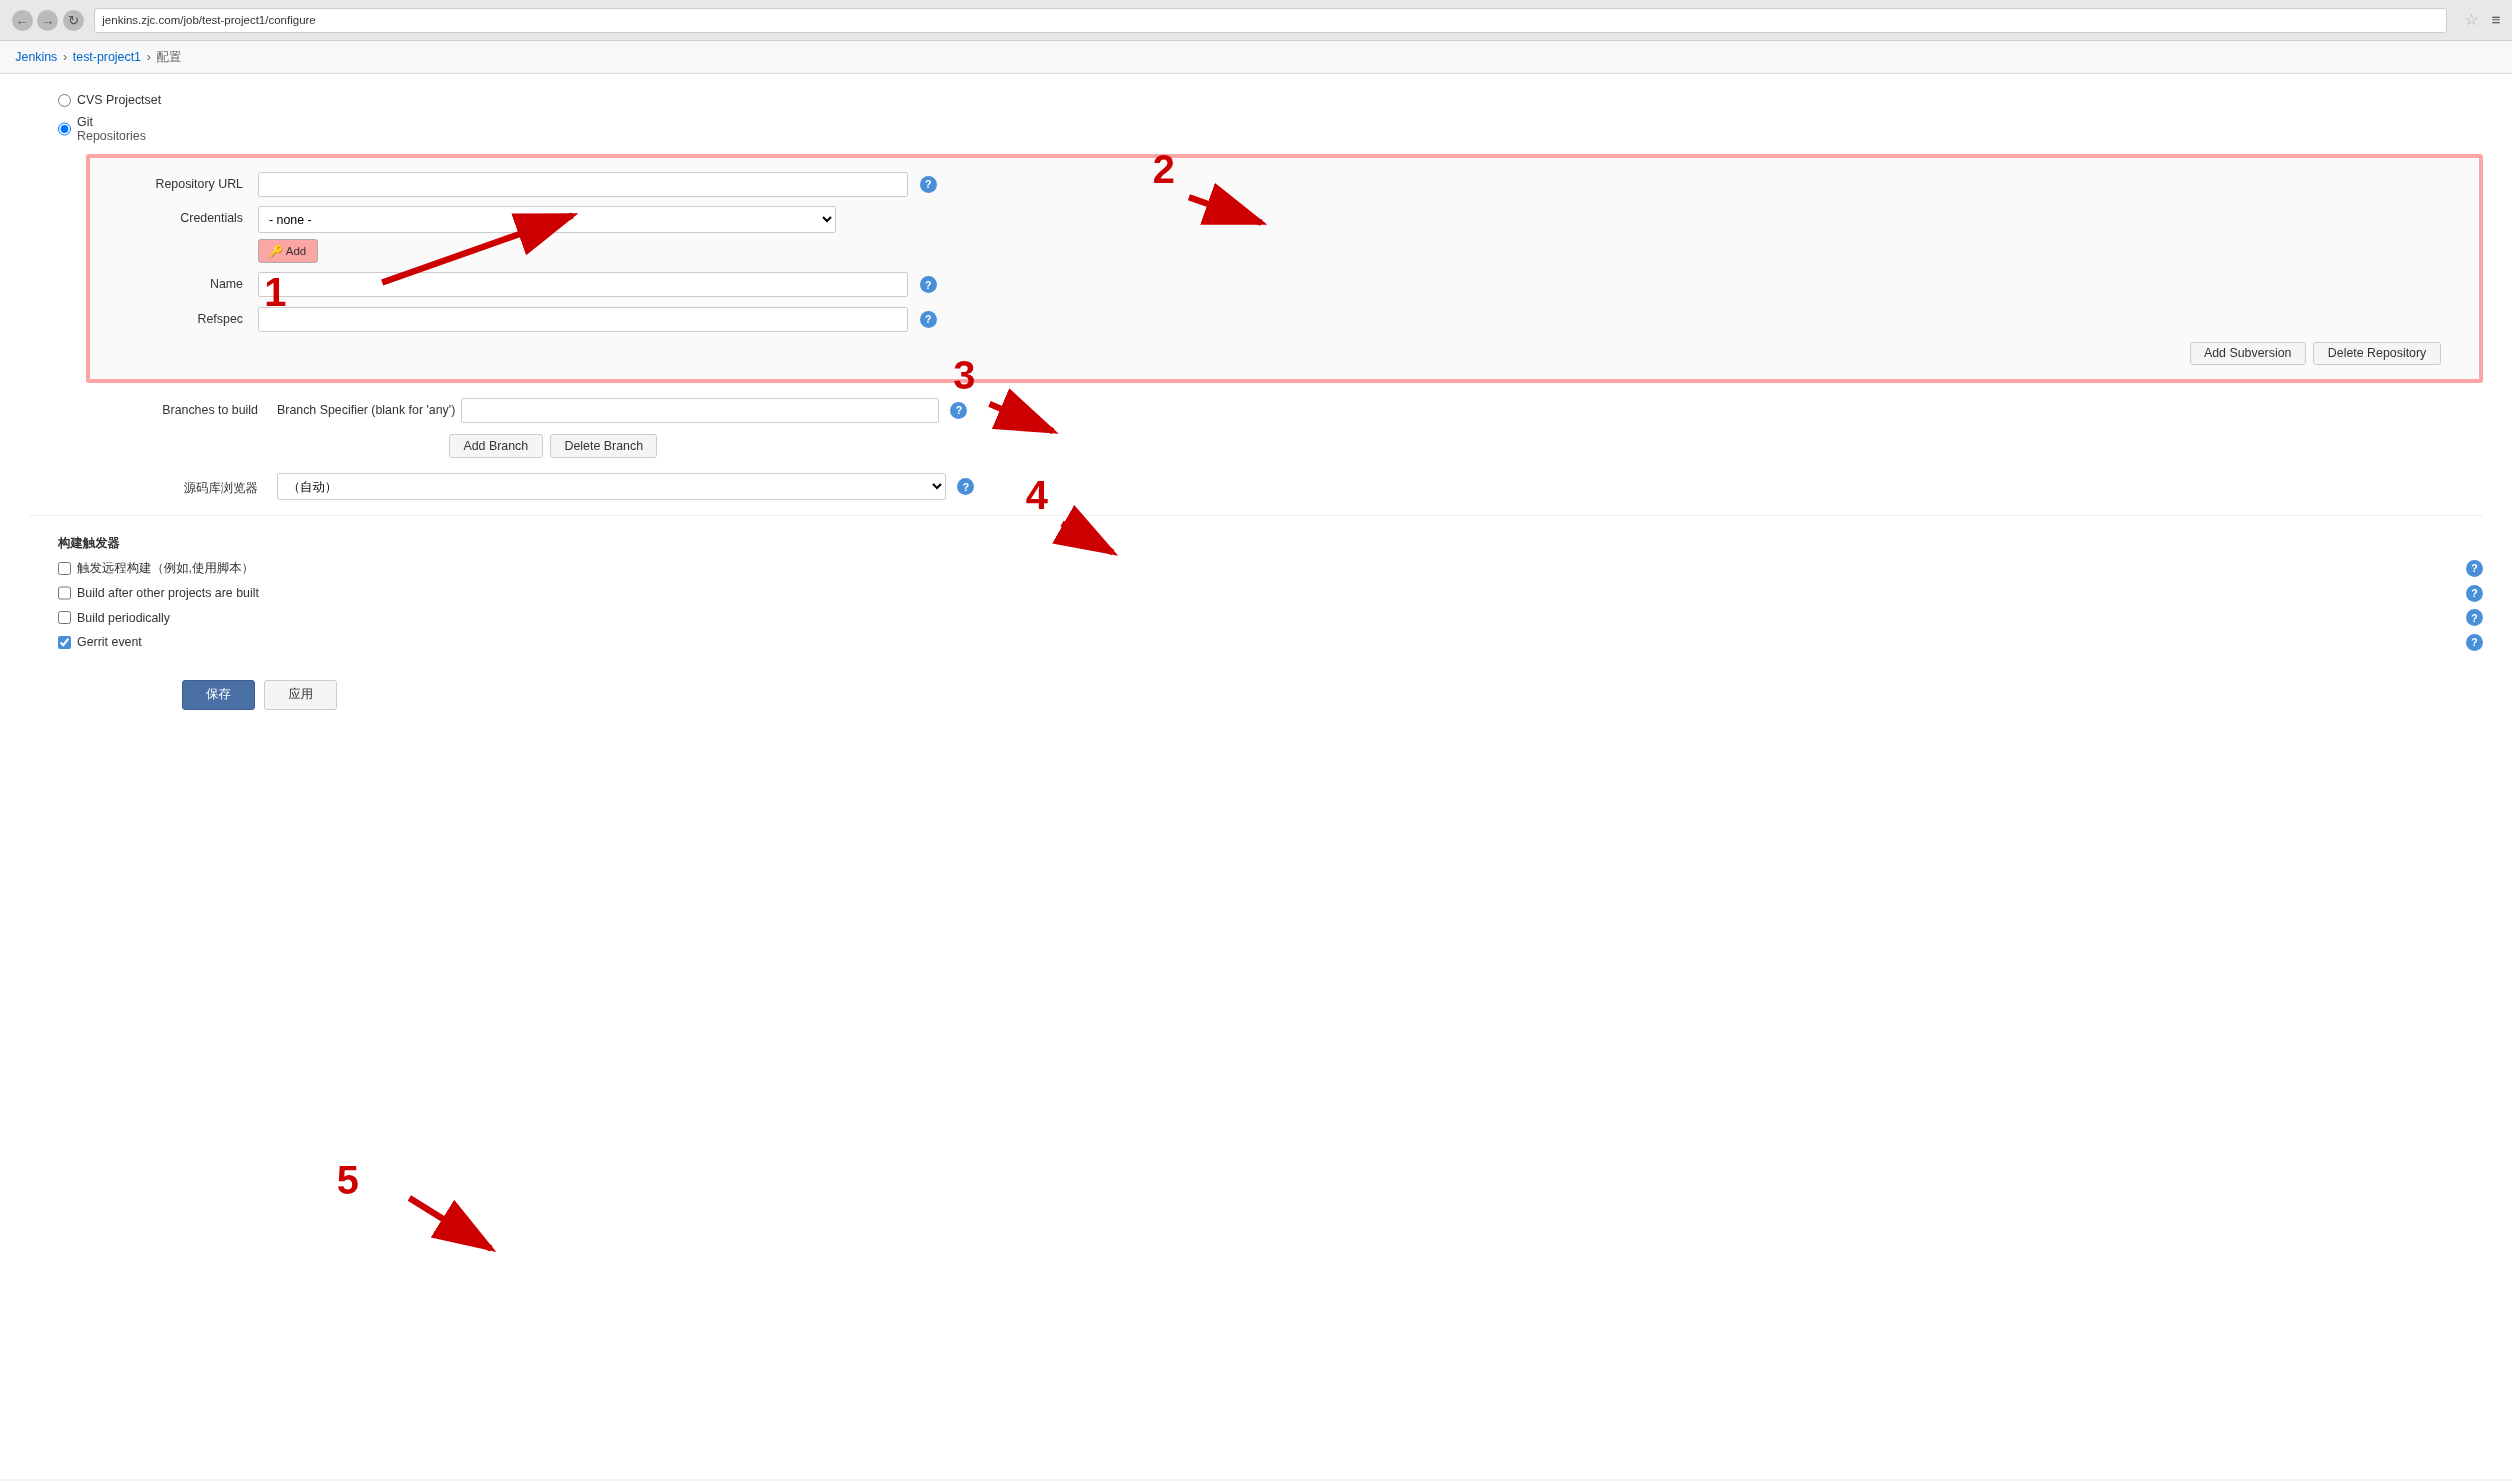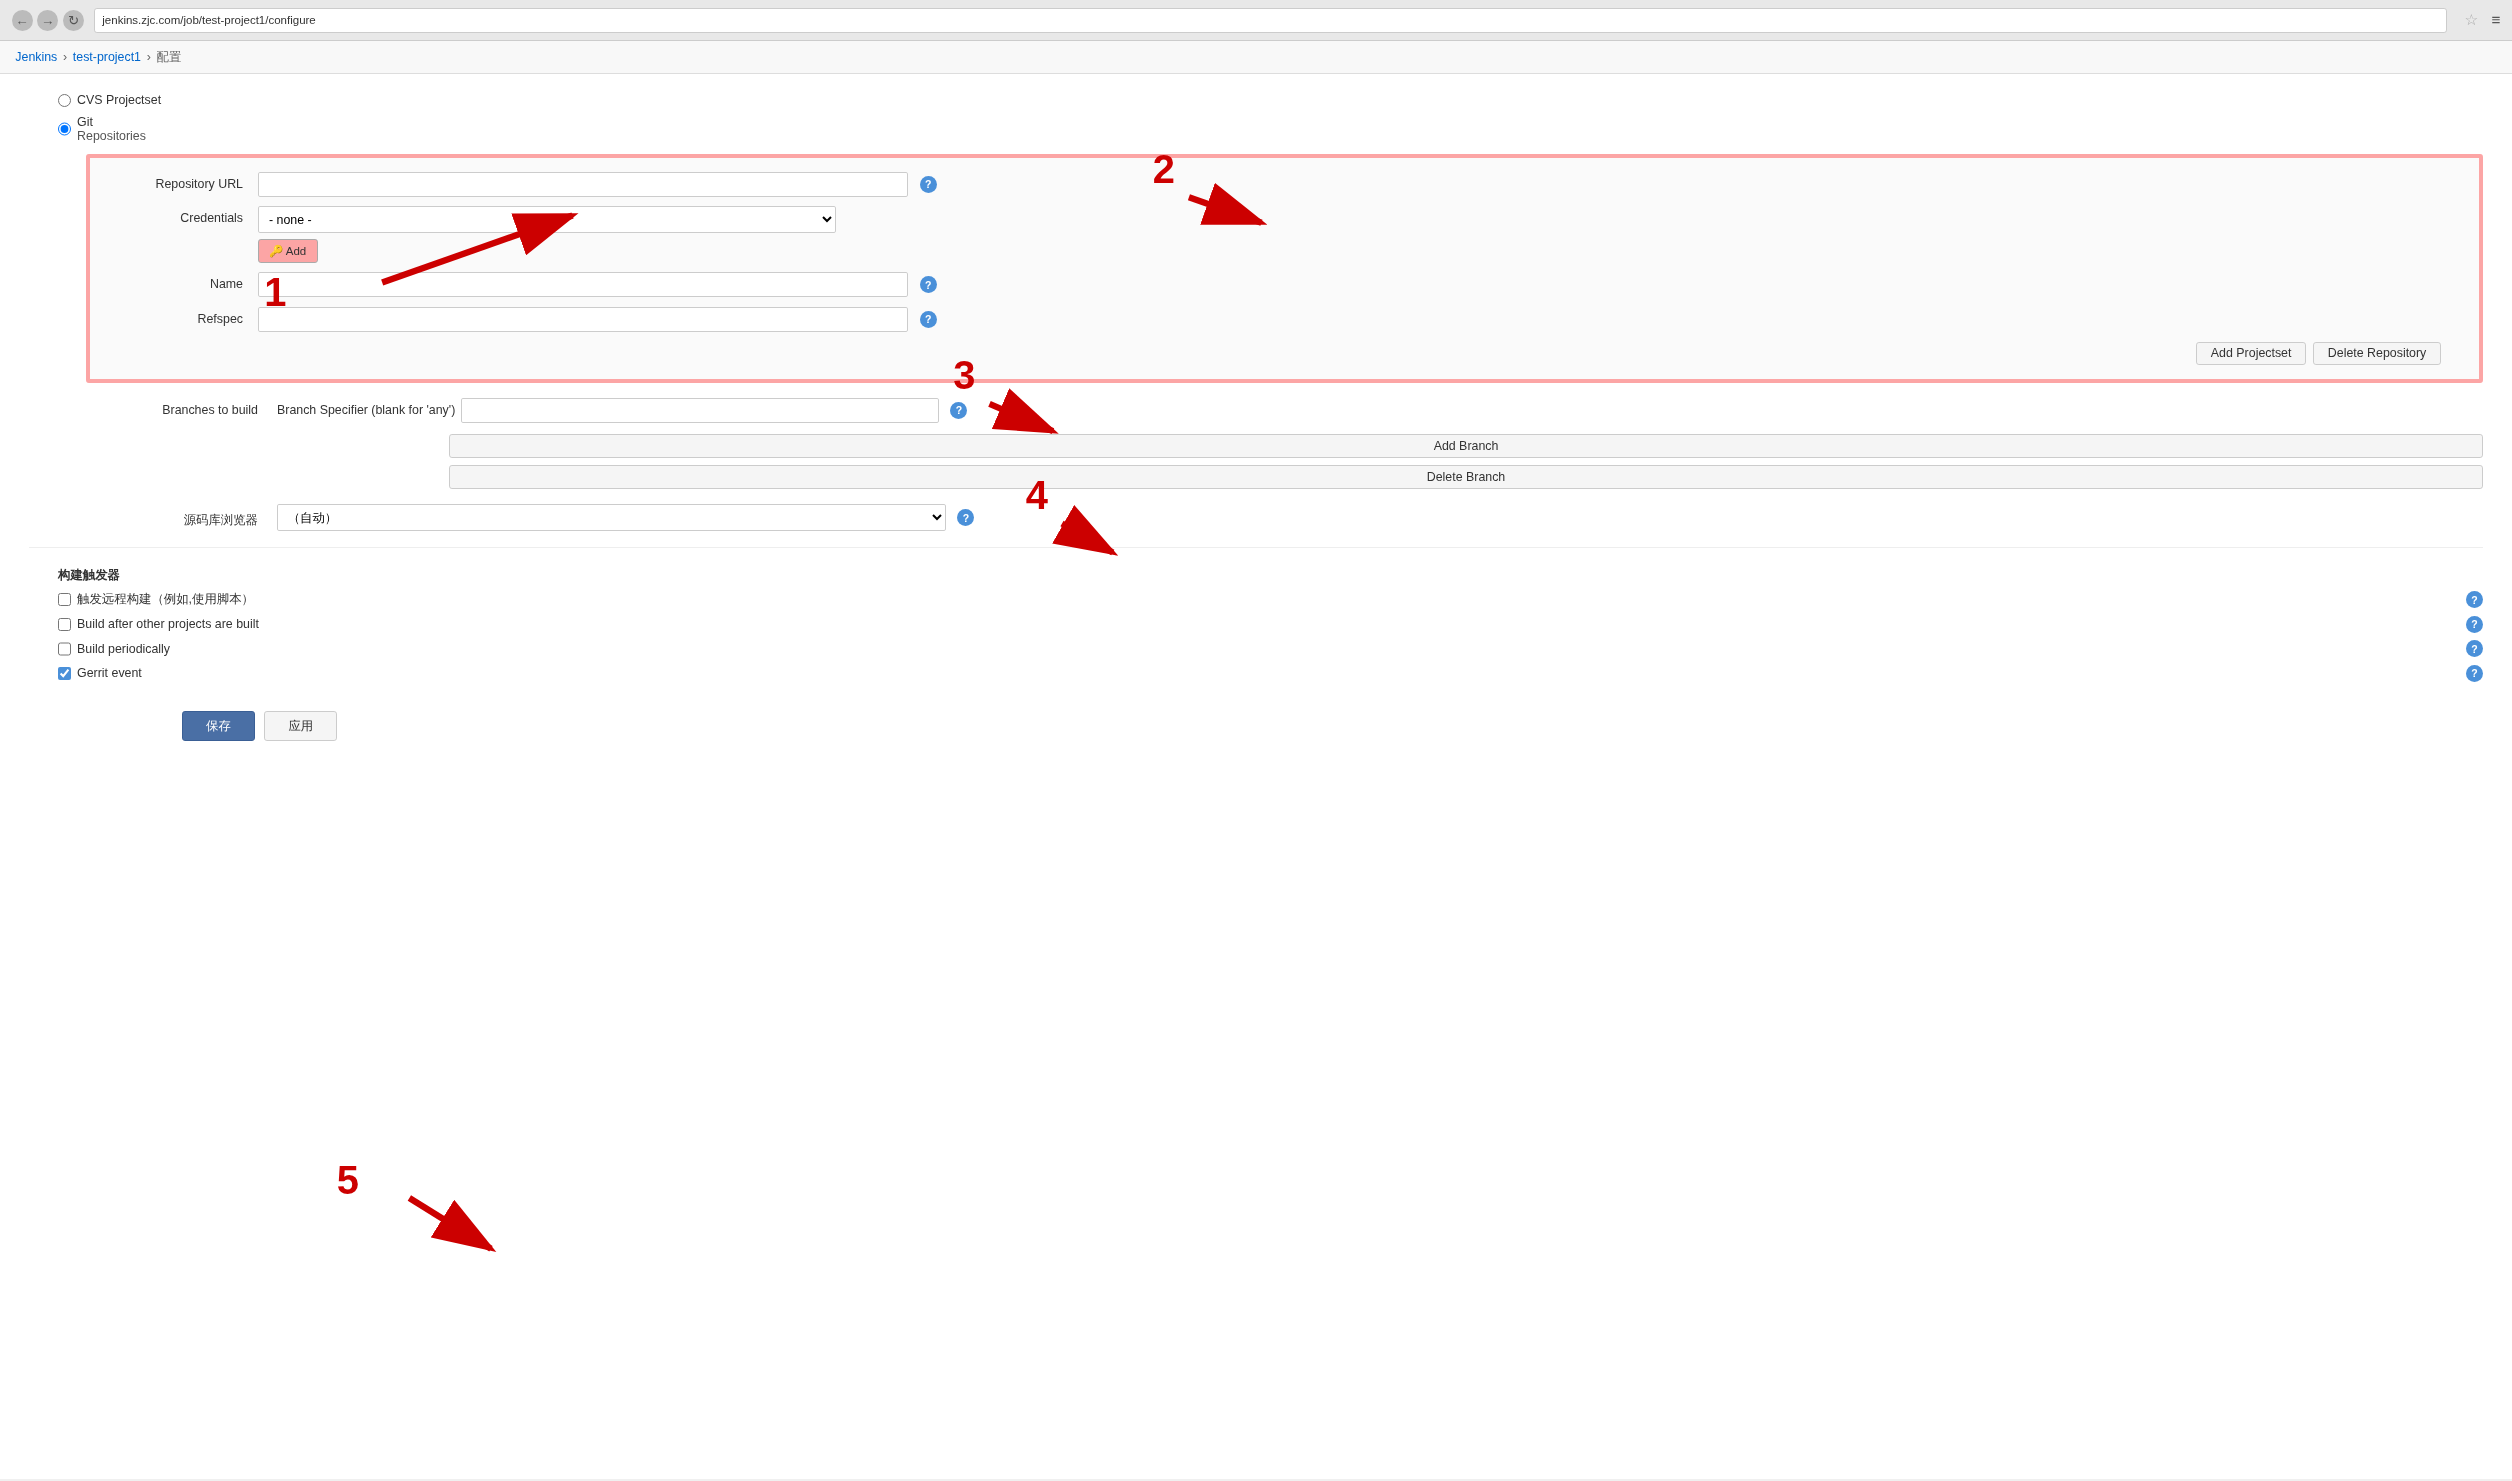--- a/index.html
+++ b/index.html
@@ -356,34 +356,34 @@
 
       <div class="inner-form-row">
         <div class="inner-label">Refspec</div>
         <div class="inner-content">
           <input type="text" style="width: 650px;">
           <div class="help-icon">?</div>
         </div>
       </div>
 
       <div class="button-row" style="margin-right: 23px;">
-        <button class="btn">Add Projectset</button>
+        <button class="btn">Add Subversion</button>
         <button class="btn">Delete Repository</button>
       </div>
     </div>
 
     <div class="form-row" style="margin-top: 15.3px; margin-left: 57px;">
       <div class="form-label">Branches to build</div>
       <div style="flex:1; display:flex; flex-direction:column; gap:7.6px;">
         <div style="display:flex; align-items:center; gap:5.7px;">
           <label style="font-size:12.4px; white-space:nowrap;">Branch Specifier (blank for 'any')</label>
           <input type="text" style="width: 478px;">
           <div class="help-icon">?</div>
         </div>
-        <div class="button-row" style="justify-content: flex-start; gap:7.6px; margin-left: 172px; flex-direction: column;">
+        <div class="button-row" style="justify-content: flex-start; gap:7.6px; margin-left: 172px;">
           <button class="btn">Add Branch</button>
           <button class="btn">Delete Branch</button>
         </div>
       </div>
     </div>
 
     <div class="form-row source-browser-row" style="margin-top: 15.3px; margin-left: 57px;">
       <div class="form-label">源码库浏览器</div>
       <div style="display:flex; align-items:center; gap:5.7px; flex:1;">
         <select style="width:669px;">

